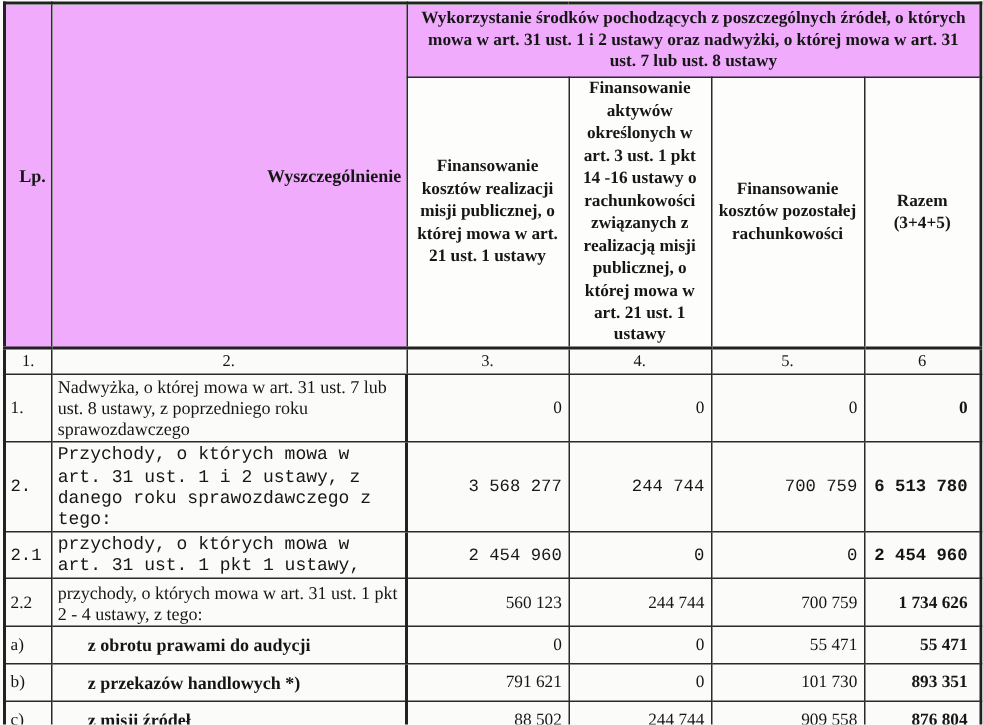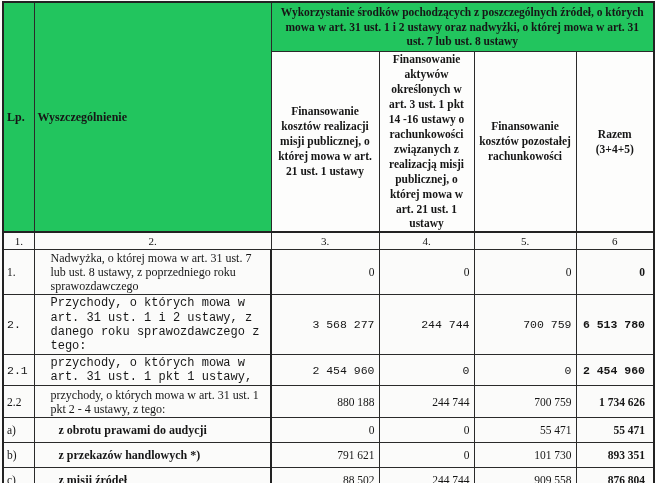--- a/index.html
+++ b/index.html
@@ -27,53 +27,53 @@
 
   th, td {
     border: 1px solid #2a2a2a;
     padding: 1px 3px;
     vertical-align: middle;
     font-weight: normal;
     overflow: hidden;
   }
 
   
-  .hdr-gray { background: #22c55e; }
+  .hdr-gray { background: #f0abfc; }
   th.banner {
     height: 38px;
     font-weight: bold;
     font-size: 11.5px;
     line-height: 1.28;
     text-align: center;
     padding: 2px 8px;
   }
   th.corner {
     font-weight: bold;
     font-size: 12px;
-    text-align: left;
+    text-align: right;
   }
   tr.colheads th {
     height: 167px;
     background: #fdfdfc;
     font-weight: bold;
     font-size: 11.5px;
     line-height: 1.3;
     padding: 0 4px;
   }
   tr.numrow td {
     height: 17px;
     font-size: 11px;
     text-align: center;
     padding: 0 2px;
     border-top: 2px solid #222;
   }
 
   
   td.lp   { font-size: 11.5px; text-align: left; padding-left: 3px; }
-  td.desc { font-size: 12px; line-height: 1.18; text-align: left; padding-left: 16px; }
+  td.desc { font-size: 12px; line-height: 1.18; text-align: left; padding-left: 4px; }
   td.desc.indent { padding-left: 24px; font-weight: bold; }
   td.val  { font-size: 11.5px; text-align: right; padding-right: 4px; white-space: nowrap; }
   td.val.total { font-weight: bold; padding-right: 8px; }
   td.val.thick-left { border-left: 2px solid #222; }
 
   tr.h35 td { height: 35px; }
   tr.h30 td { height: 30px; font-family: Liberation Mono, monospace; }
   tr.h32 td { height: 32px; }
   tr.h25 td { height: 25px; }
   tr.h26 td { height: 26px; }
@@ -138,21 +138,21 @@
       <td class="desc">przychody, o których mowa w art. 31 ust. 1 pkt 1 ustawy,</td>
       <td class="val thick-left">2 454 960</td>
       <td class="val">0</td>
       <td class="val">0</td>
       <td class="val total">2 454 960</td>
     </tr>
 
     <tr class="h32">
       <td class="lp">2.2</td>
       <td class="desc">przychody, o których mowa w art. 31 ust. 1 pkt 2 - 4 ustawy, z tego:</td>
-      <td class="val thick-left">880 188</td>
+      <td class="val thick-left">560 123</td>
       <td class="val">244 744</td>
       <td class="val">700 759</td>
       <td class="val total">1 734 626</td>
     </tr>
 
     <tr class="h25">
       <td class="lp">a)</td>
       <td class="desc indent">z obrotu prawami do audycji</td>
       <td class="val thick-left">0</td>
       <td class="val">0</td>

